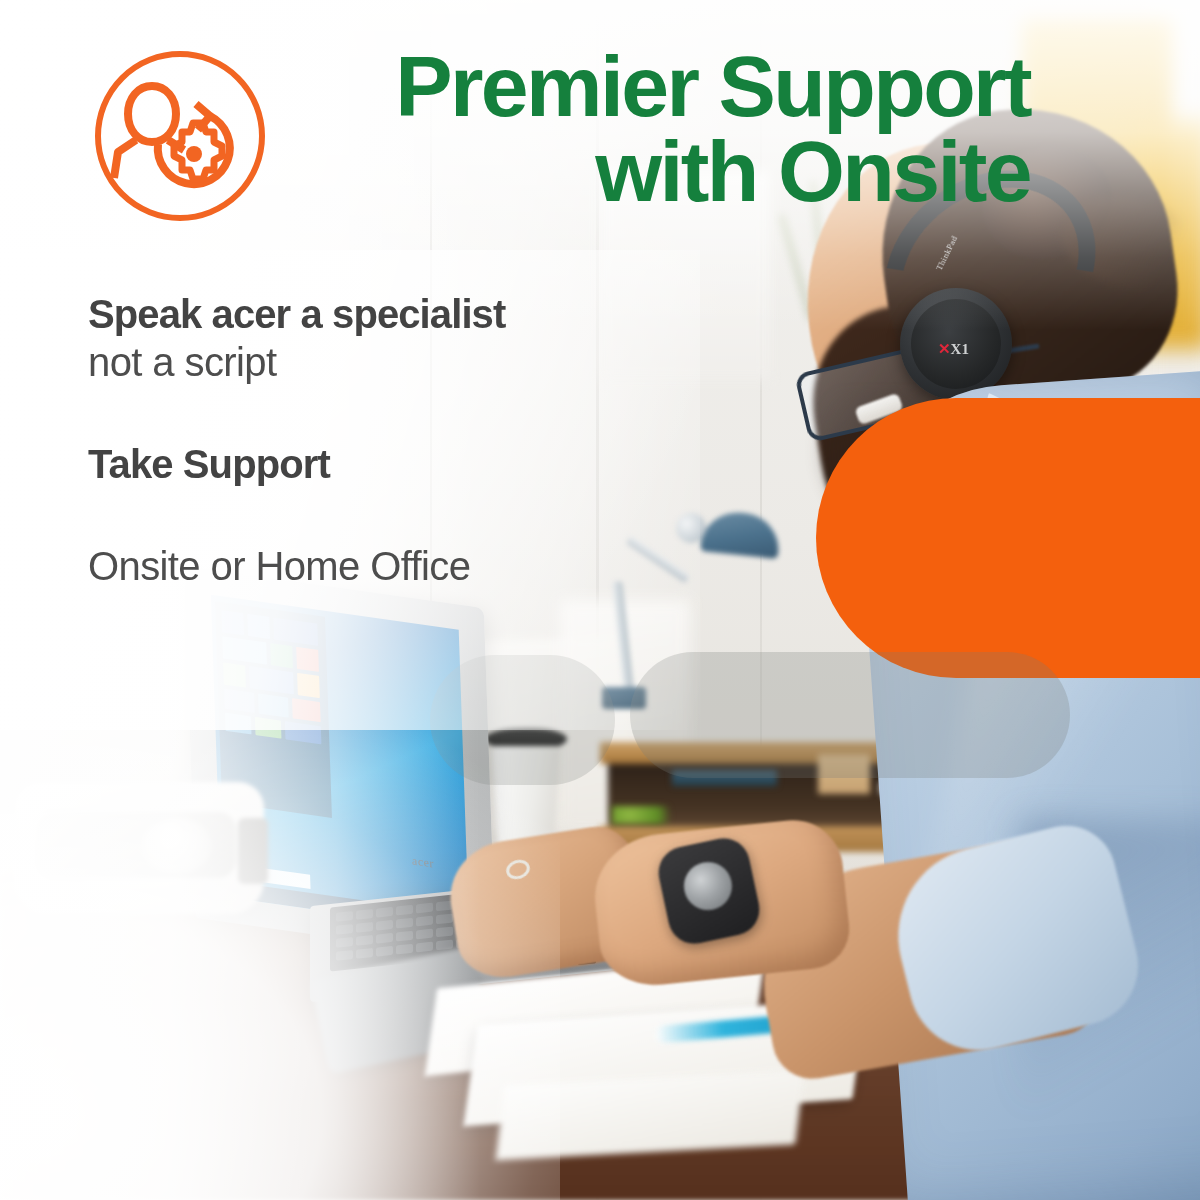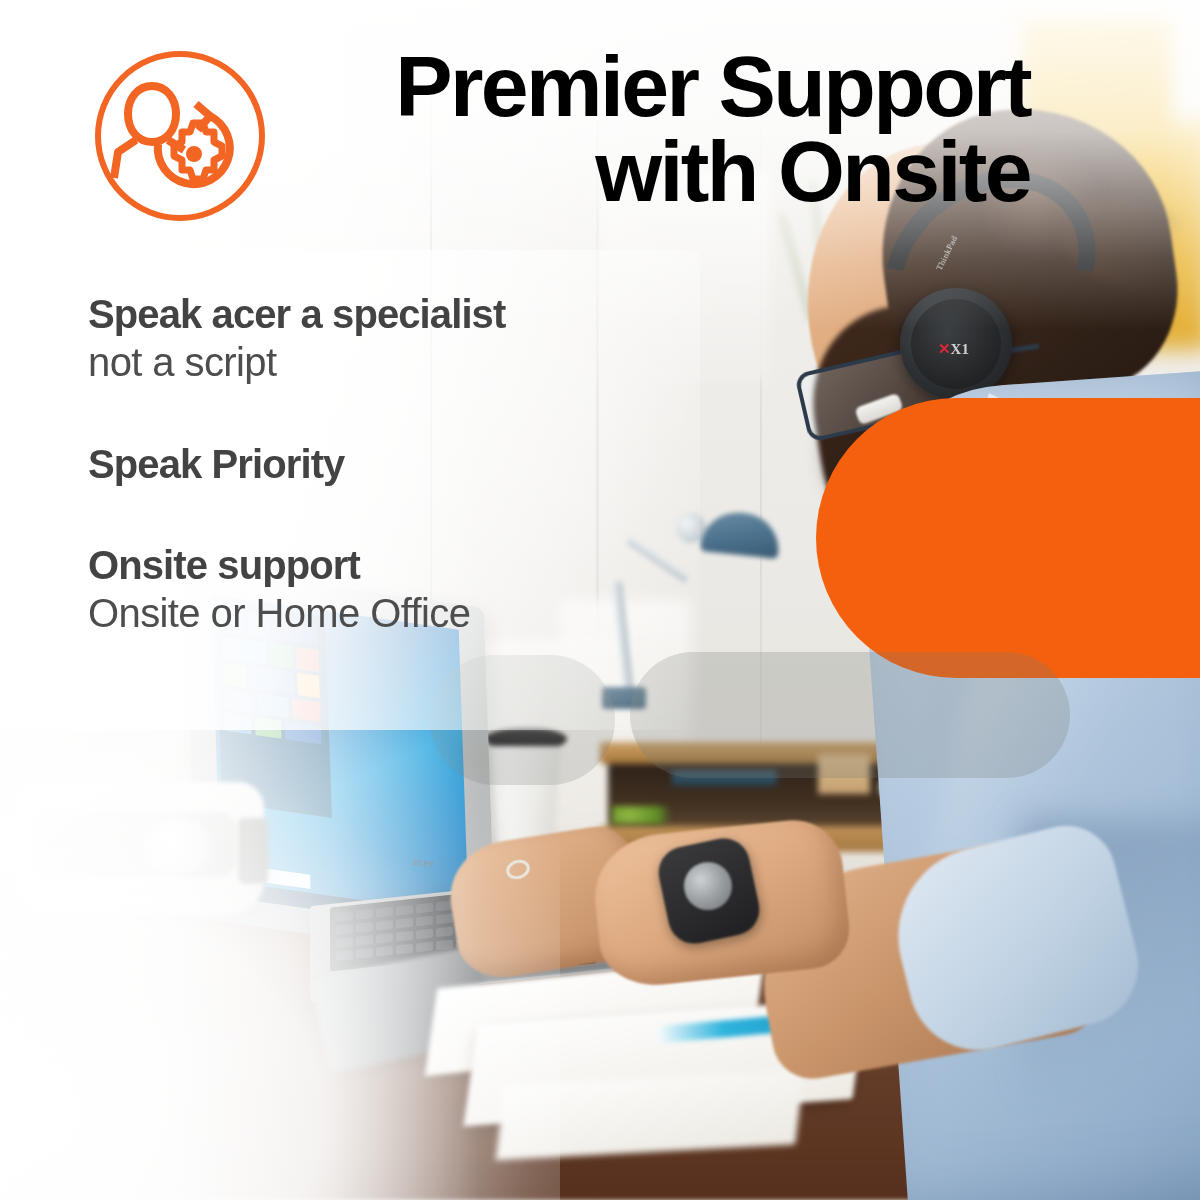--- a/index.html
+++ b/index.html
@@ -782,21 +782,21 @@
   }
   .brand-icon svg { display: block; width: 176px; height: 176px; }
 
   .headline {
     flex: 1 1 auto;
     text-align: right;
     font-weight: bold;
     font-size: 86px;
     line-height: 0.99;
     letter-spacing: -2.6px;
-    color: #000000;
+    color: #15803d;
     margin: 0;
     padding-top: 2px;
     white-space: pre-line;
   }
 
   .features {
     position: absolute;
     left: 88px;
     top: 292px;
     width: 640px;
@@ -1064,22 +1064,21 @@
       <h1 class="headline">Premier Support
 with Onsite</h1>
     </div>
 
     <div class="features">
       <div class="feature">
         <div class="feature-title">Speak acer a specialist</div>
         <div class="feature-sub">not a script</div>
       </div>
       <div class="feature">
-        <div class="feature-title">Speak Priority</div>
+        <div class="feature-title">Take Support</div>
       </div>
       <div class="feature">
-        <div class="feature-title">Onsite support</div>
         <div class="feature-sub">Onsite or Home Office</div>
       </div>
     </div>
 
   </div>
 </div>
 
 </body></html>

